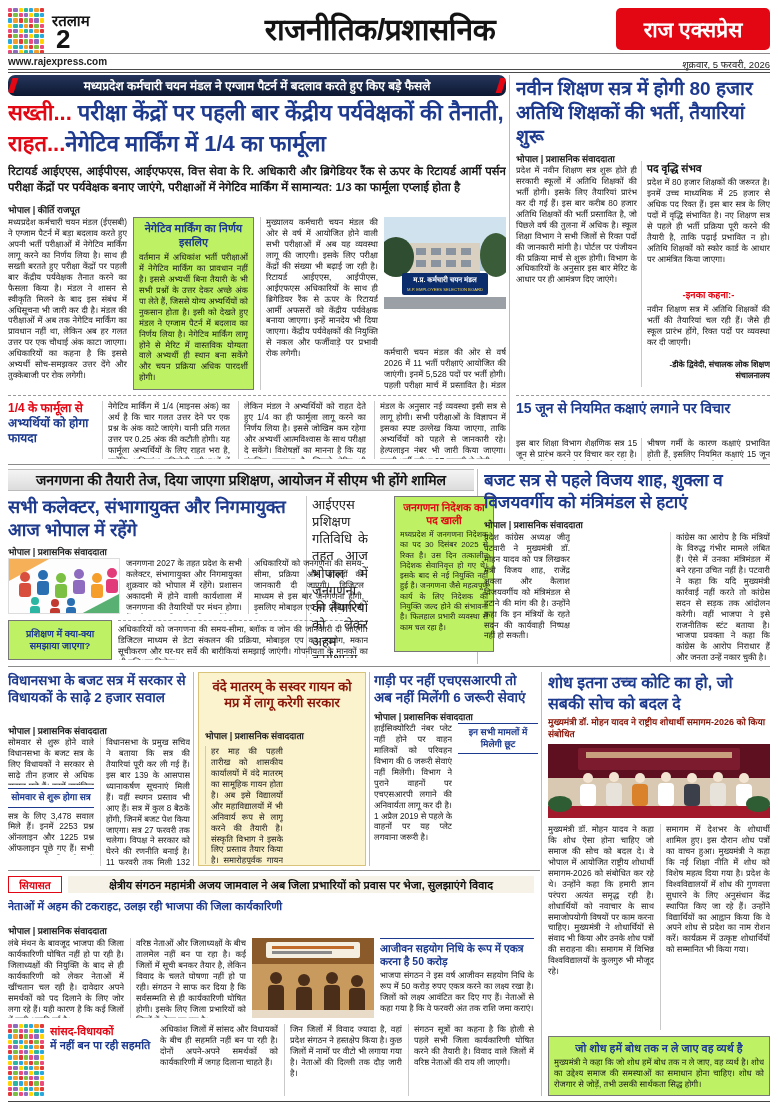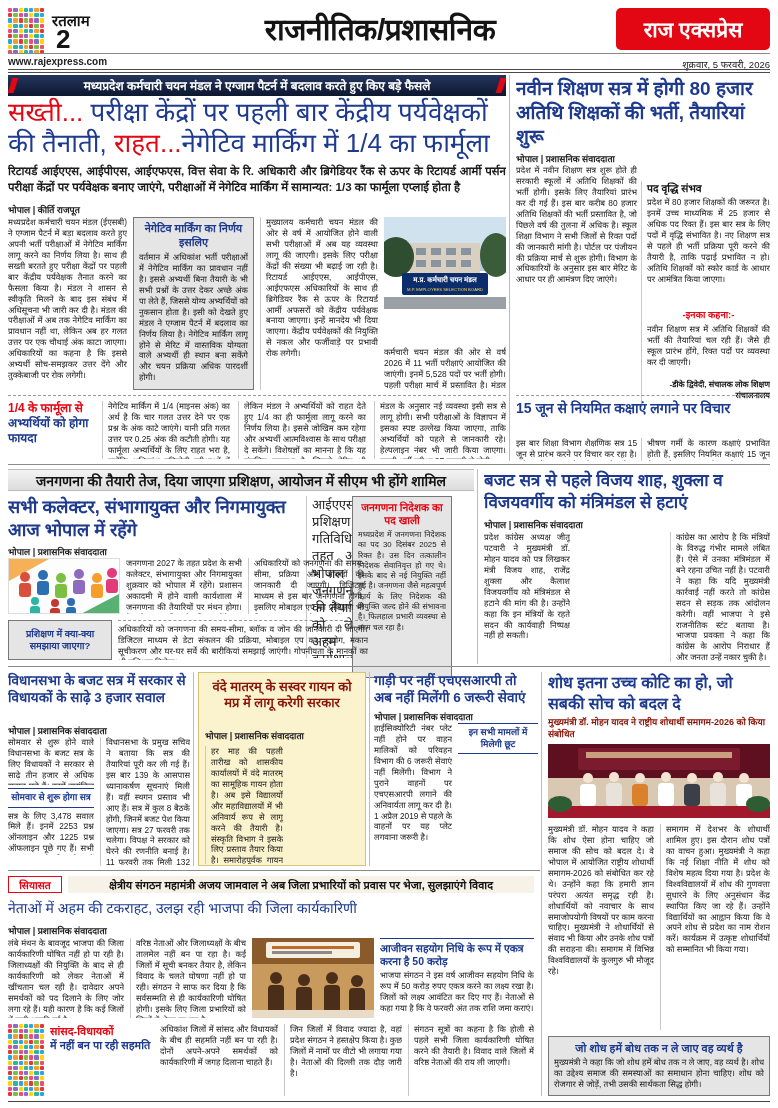--- a/index.html
+++ b/index.html
@@ -7,27 +7,27 @@
   body{background:#888;font-family:"Liberation Sans",sans-serif;}
   #page{position:relative;width:778px;height:1108px;background:#fff;margin:0 auto;overflow:hidden;color:var(--ink);}
   .abs{position:absolute;}
   .bt{font-size:8.3px;line-height:1.32;text-align:justify;color:#1b1b1b;overflow:hidden;}
   .col-rule{border-left:1px solid #c9c9c9;padding-left:5px;height:100%;overflow:hidden;}
   .byline{font-size:9px;font-weight:700;color:#222;}
   .rule{border-top:1px solid #8a8a8a;}
   .drule{height:4px;border-top:1px solid #4a4a4a;border-bottom:1px solid #4a4a4a;}
   .dashed{border-top:1px dashed #999;}
   .red{color:var(--red);} .blue{color:var(--blue);}
-  .box{border:1px solid #777;background:#e5e5e5;padding:4px 5px;overflow:hidden;}
+  .box{border:1px solid #777;background:#bef264;padding:4px 5px;overflow:hidden;}
   .inset{border-top:1.5px solid var(--blue);border-bottom:1.5px solid var(--blue);color:var(--blue);font-weight:700;text-align:center;padding:3px 2px;}
   .clipline{display:flex;justify-content:center;overflow:hidden;white-space:nowrap;}
   .dot-grid{display:grid;gap:1px;}
   .dot{border-radius:1px;}
   .masthead{background:var(--red);color:#fff;display:flex;align-items:center;justify-content:center;border-radius:5px;font-weight:700;font-size:21px;}
-  .navy-banner{background:linear-gradient(#25355c,#0d1830);color:#fff;font-weight:700;font-size:12px;display:flex;align-items:center;justify-content:center;overflow:hidden;white-space:nowrap;position:absolute;}
+  .navy-banner{background:linear-gradient(#25355c,#0d1830);color:#fff;font-weight:700;font-size:12px;display:flex;align-items:center;justify-content:center;overflow:hidden;white-space:nowrap;position:absolute;border-radius:7px;}
   svg text{font-family:"Liberation Sans",sans-serif;}
 </style>
 </head>
 <body>
 
 <div id="page">
 
   <div class="abs dot-grid" style="left: 8px; top: 8px; width: 36px; height: 46px; grid-template-columns: repeat(7, 1fr); grid-template-rows: repeat(9, 1fr);">
       <div class="dot" style="background: rgb(236, 75, 124);"></div>
       <div class="dot" style="background: rgb(142, 107, 191);"></div>
@@ -101,21 +101,21 @@
   <div class="abs" style="left:8px;top:56px;font-size:10px;font-weight:700;color:#222">www.rajexpress.com</div>
   <div class="abs" style="left:520px;top:58px;width:250px;text-align:right;font-size:9.5px;color:#222">शुक्रवार, 5 फरवरी, 2026</div>
   <div class="abs drule" style="left:8px;top:69px;width:762px"></div>
 
   <div class="navy-banner" style="left:8px;top:75px;width:498px;height:21px">
     <span class="abs" style="left:2px;top:3px;width:6px;height:15px;background:var(--red);transform:skewX(-18deg)"></span>
     <span>मध्यप्रदेश कर्मचारी चयन मंडल ने एग्जाम पैटर्न में बदलाव करते हुए किए बड़े फैसले</span>
     <span class="abs" style="right:2px;top:3px;width:6px;height:15px;background:var(--red);transform:skewX(-18deg)"></span>
   </div>
 
-  <div class="abs" style="left:8px;top:97px;width:498px;height:64px;overflow:hidden;font-size:26px;line-height:31px;font-weight:400">
+  <div class="abs" style="left:8px;top:97px;width:498px;height:64px;overflow:hidden;font-size:22px;line-height:31px;font-weight:700">
     <span class="red">सख्ती...</span><span class="blue"> परीक्षा केंद्रों पर पहली बार केंद्रीय पर्यवेक्षकों की तैनाती, </span><span class="red">राहत...</span><span class="blue">नेगेटिव मार्किंग में 1/4 का फार्मूला</span>
   </div>
   <div class="abs" style="left:8px;top:163px;width:498px;height:38px;overflow:hidden;font-size:11.5px;line-height:16px;font-weight:700;color:#1c1c1c;text-align:justify">रिटायर्ड आईएएस, आईपीएस, आईएफएस, वित्त सेवा के रि. अधिकारी और ब्रिगेडियर रैंक से ऊपर के रिटायर्ड आर्मी पर्सन परीक्षा केंद्रों पर पर्यवेक्षक बनाए जाएंगे, परीक्षाओं में नेगेटिव मार्किंग में सामान्यत: 1/3 का फार्मूला एप्लाई होता है</div>
   <div class="abs byline" style="left:8px;top:203px">भोपाल | कीर्ति राजपूत</div>
 
   <div class="abs bt" style="left:8px;top:217px;width:119px;height:173px">मध्यप्रदेश कर्मचारी चयन मंडल (ईएसबी) ने एग्जाम पैटर्न में बड़ा बदलाव करते हुए अपनी भर्ती परीक्षाओं में नेगेटिव मार्किंग लागू करने का निर्णय लिया है। साथ ही सख्ती बरतते हुए परीक्षा केंद्रों पर पहली बार केंद्रीय पर्यवेक्षक तैनात करने का फैसला किया है। मंडल ने शासन से स्वीकृति मिलने के बाद इस संबंध में अधिसूचना भी जारी कर दी है। मंडल की परीक्षाओं में अब तक नेगेटिव मार्किंग का प्रावधान नहीं था, लेकिन अब हर गलत उत्तर पर एक चौथाई अंक काटा जाएगा। अधिकारियों का कहना है कि इससे अभ्यर्थी सोच-समझकर उत्तर देंगे और तुक्केबाजी पर रोक लगेगी।</div>
   <div class="abs box" style="left:133px;top:217px;width:121px;height:173px">
     <div style="font-size:11px;line-height:13.5px;font-weight:700;color:var(--blue);text-align:center;margin-bottom:3px">नेगेटिव मार्किंग का निर्णय इसलिए</div>
     <div class="bt" style="height:135px">वर्तमान में अधिकांश भर्ती परीक्षाओं में नेगेटिव मार्किंग का प्रावधान नहीं है। इससे अभ्यर्थी बिना तैयारी के भी सभी प्रश्नों के उत्तर देकर अच्छे अंक पा लेते हैं, जिससे योग्य अभ्यर्थियों को नुकसान होता है। इसी को देखते हुए मंडल ने एग्जाम पैटर्न में बदलाव का निर्णय लिया है। नेगेटिव मार्किंग लागू होने से मेरिट में वास्तविक योग्यता वाले अभ्यर्थी ही स्थान बना सकेंगे और चयन प्रक्रिया अधिक पारदर्शी होगी।</div>
   </div>
@@ -152,43 +152,43 @@
   </div>
   <div class="abs bt col-rule" style="left:102px;top:401px;width:128px;height:58px">नेगेटिव मार्किंग में 1/4 (माइनस अंक) का अर्थ है कि चार गलत उत्तर देने पर एक प्रश्न के अंक काटे जाएंगे। यानी प्रति गलत उत्तर पर 0.25 अंक की कटौती होगी। यह फार्मूला अभ्यर्थियों के लिए राहत भरा है, क्योंकि अधिकांश प्रतियोगी परीक्षाओं में 1/3 का फार्मूला लागू होता है।</div>
   <div class="abs bt col-rule" style="left:238px;top:401px;width:128px;height:58px">लेकिन मंडल ने अभ्यर्थियों को राहत देते हुए 1/4 का ही फार्मूला लागू करने का निर्णय लिया है। इससे जोखिम कम रहेगा और अभ्यर्थी आत्मविश्वास के साथ परीक्षा दे सकेंगे। विशेषज्ञों का मानना है कि यह संतुलित व्यवस्था है, जिससे मेरिट भी प्रभावित नहीं होगी।</div>
   <div class="abs bt col-rule" style="left:374px;top:401px;width:132px;height:58px">मंडल के अनुसार नई व्यवस्था इसी सत्र से लागू होगी। सभी परीक्षाओं के विज्ञापन में इसका स्पष्ट उल्लेख किया जाएगा, ताकि अभ्यर्थियों को पहले से जानकारी रहे। हेल्पलाइन नंबर भी जारी किया जाएगा। पहली भर्ती परीक्षा 27 फरवरी से होगी।</div>
   <div class="abs rule" style="left:8px;top:464px;width:762px"></div>
 
   <div class="abs" style="left:509px;top:75px;width:1px;height:386px;background:#bbb"></div>
   <div class="abs" style="left:516px;top:77px;width:254px;height:72px;overflow:hidden;font-size:19px;line-height:24px;font-weight:700;color:var(--blue)">नवीन शिक्षण सत्र में होगी 80 हजार अतिथि शिक्षकों की भर्ती, तैयारियां शुरू</div>
   <div class="abs byline" style="left:516px;top:152px">भोपाल | प्रशासनिक संवाददाता</div>
   <div class="abs bt" style="left:516px;top:165px;width:121px;height:226px">प्रदेश में नवीन शिक्षण सत्र शुरू होते ही सरकारी स्कूलों में अतिथि शिक्षकों की भर्ती होगी। इसके लिए तैयारियां प्रारंभ कर दी गई हैं। इस बार करीब 80 हजार अतिथि शिक्षकों की भर्ती प्रस्तावित है, जो पिछले वर्ष की तुलना में अधिक है। स्कूल शिक्षा विभाग ने सभी जिलों से रिक्त पदों की जानकारी मांगी है। पोर्टल पर पंजीयन की प्रक्रिया मार्च से शुरू होगी। विभाग के अधिकारियों के अनुसार इस बार मेरिट के आधार पर ही आमंत्रण दिए जाएंगे।</div>
-  <div class="abs" style="left:641px;top:181px;width:129px;height:226px">
+  <div class="abs" style="left:641px;top:161px;width:129px;height:226px">
     <div class="col-rule">
       <div style="font-size:10.5px;font-weight:700;margin-bottom:2px">पद वृद्धि संभव</div>
       <div class="bt" style="height:108px">प्रदेश में 80 हजार शिक्षकों की जरूरत है। इनमें उच्च माध्यमिक में 25 हजार से अधिक पद रिक्त हैं। इस बार सत्र के लिए पदों में वृद्धि संभावित है। नए शिक्षण सत्र से पहले ही भर्ती प्रक्रिया पूरी करने की तैयारी है, ताकि पढ़ाई प्रभावित न हो। अतिथि शिक्षकों को स्कोर कार्ड के आधार पर आमंत्रित किया जाएगा।</div>
       <div class="red" style="font-size:9.5px;font-weight:700;text-align:center;margin:3px 0">-इनका कहना:-</div>
       <div class="bt" style="height:52px">नवीन शिक्षण सत्र में अतिथि शिक्षकों की भर्ती की तैयारियां चल रही हैं। जैसे ही स्कूल प्रारंभ होंगे, रिक्त पदों पर व्यवस्था कर दी जाएगी।</div>
       <div style="font-size:8px;font-weight:700;text-align:right;margin-top:2px">-डीके द्विवेदी, संचालक लोक शिक्षण संचालनालय</div>
     </div>
   </div>
   <div class="abs dashed" style="left:516px;top:395px;width:254px"></div>
   <div class="abs" style="left:516px;top:399px;width:254px;height:38px;overflow:hidden;font-size:14px;line-height:18px;font-weight:700;color:var(--blue)">15 जून से नियमित कक्षाएं लगाने पर विचार</div>
   <div class="abs bt" style="left:516px;top:438px;width:121px;height:23px">इस बार शिक्षा विभाग शैक्षणिक सत्र 15 जून से प्रारंभ करने पर विचार कर रहा है। वर्तमान में सत्र 1 अप्रैल से शुरू होता है।</div>
   <div class="abs bt col-rule" style="left:641px;top:438px;width:129px;height:23px">भीषण गर्मी के कारण कक्षाएं प्रभावित होती हैं, इसलिए नियमित कक्षाएं 15 जून से लगाने का प्रस्ताव तैयार किया जा रहा है।</div>
 
-  <div class="abs clipline" style="left:8px;top:469px;width:466px;height:22px;background:linear-gradient(#f4f4f4,#dcdcdc);border-top:1px solid #bbb;border-bottom:1px solid #bbb;font-weight:700;font-size:14px;align-items:center">
+  <div class="abs clipline" style="left:8px;top:469px;width:466px;height:22px;background:linear-gradient(#f4f4f4,#dcdcdc);border-top:1px solid #bbb;border-bottom:1px solid #bbb;font-weight:700;font-size:14px;align-items:flex-start">
       <span>जनगणना की तैयारी तेज, दिया जाएगा प्रशिक्षण, आयोजन में सीएम भी होंगे शामिल</span>
     </div>
   <div class="abs" style="left:477px;top:469px;width:1px;height:195px;background:#bbb"></div>
 
   <div class="abs" style="left:8px;top:496px;width:292px;height:47px;overflow:hidden;font-size:18px;line-height:23px;font-weight:700;color:var(--blue)">सभी कलेक्टर, संभागायुक्त और निगमायुक्त आज भोपाल में रहेंगे</div>
   <div class="abs byline" style="left:8px;top:545px">भोपाल | प्रशासनिक संवाददाता</div>
   <div class="abs bt col-rule" style="left:306px;top:496px;width:62px;height:162px;font-size:13px">आईएएस प्रशिक्षण गतिविधि के तहत आज भोपाल में जनगणना की तैयारियों को लेकर अहम कार्यशाला होगी। इसमें अपर मुख्य सचिव स्तर के अधिकारी भी शामिल होंगे। कार्यशाला में सीएम डॉ. मोहन यादव भी शामिल होंगे और अधिकारियों को संबोधित करेंगे।</div>
-  <div class="abs box" style="left:352px;top:496px;width:100px;height:182px">
+  <div class="abs box" style="left:394px;top:496px;width:100px;height:156px">
     <div class="red" style="font-size:10.5px;line-height:13px;font-weight:700;text-align:center;margin-bottom:3px">जनगणना निदेशक का पद खाली</div>
     <div class="bt" style="height:118px;font-size:7.8px">मध्यप्रदेश में जनगणना निदेशक का पद 30 दिसंबर 2025 से रिक्त है। उस दिन तत्कालीन निदेशक सेवानिवृत्त हो गए थे। इसके बाद से नई नियुक्ति नहीं हुई है। जनगणना जैसे महत्वपूर्ण कार्य के लिए निदेशक की नियुक्ति जल्द होने की संभावना है। फिलहाल प्रभारी व्यवस्था से काम चल रहा है।</div>
   </div>
 
   <div class="abs" style="left:8px;top:558px;width:112px;height:56px;overflow:hidden;border:1px solid #ddd">
     <svg width="112" height="56" viewBox="0 0 112 56">
       <rect width="112" height="56" fill="#fdfdfd"></rect>
       <polygon points="0,0 40,0 0,22" fill="#f3a23b" opacity="0.85"></polygon>
       <polygon points="112,56 70,56 112,34" fill="#2e9e4f" opacity="0.8"></polygon>
       <g>
@@ -219,21 +219,21 @@
     <div class="blue" style="font-size:9.5px;line-height:12px;font-weight:700;text-align:center;width:100%">प्रशिक्षण में क्या-क्या समझाया जाएगा?</div>
   </div>
   <div class="abs bt" style="left:118px;top:620px;width:250px;height:40px;border-top:1px dashed #999;padding-top:3px">अधिकारियों को जनगणना की समय-सीमा, ब्लॉक व जोन की जानकारी दी जाएगी। डिजिटल माध्यम से डेटा संकलन की प्रक्रिया, मोबाइल एप का उपयोग, मकान सूचीकरण और घर-घर सर्वे की बारीकियां समझाई जाएंगी। गोपनीयता के मानकों का भी प्रशिक्षण मिलेगा।</div>
   <div class="abs rule" style="left:8px;top:666px;width:762px"></div>
 
   <div class="abs" style="left:484px;top:470px;width:286px;height:44px;overflow:hidden;font-size:17px;line-height:22px;font-weight:700;color:var(--blue)">बजट सत्र से पहले विजय शाह, शुक्ला व विजयवर्गीय को मंत्रिमंडल से हटाएं</div>
   <div class="abs byline" style="left:484px;top:518px">भोपाल | प्रशासनिक संवाददाता</div>
   <div class="abs bt" style="left:484px;top:532px;width:86px;height:130px">प्रदेश कांग्रेस अध्यक्ष जीतू पटवारी ने मुख्यमंत्री डॉ. मोहन यादव को पत्र लिखकर मंत्री विजय शाह, राजेंद्र शुक्ला और कैलाश विजयवर्गीय को मंत्रिमंडल से हटाने की मांग की है। उन्होंने कहा कि इन मंत्रियों के रहते सदन की कार्यवाही निष्पक्ष नहीं हो सकती।</div>
   <div class="abs bt col-rule" style="left:670px;top:532px;width:100px;height:130px">कांग्रेस का आरोप है कि मंत्रियों के विरुद्ध गंभीर मामले लंबित हैं। ऐसे में उनका मंत्रिमंडल में बने रहना उचित नहीं है। पटवारी ने कहा कि यदि मुख्यमंत्री कार्रवाई नहीं करते तो कांग्रेस सदन से सड़क तक आंदोलन करेगी। वहीं भाजपा ने इसे राजनीतिक स्टंट बताया है। भाजपा प्रवक्ता ने कहा कि कांग्रेस के आरोप निराधार हैं और जनता उन्हें नकार चुकी है।</div>
 
-  <div class="abs" style="left:8px;top:672px;width:182px;height:50px;overflow:hidden;font-size:13.5px;line-height:17px;font-weight:700;color:var(--blue)">विधानसभा के बजट सत्र में सरकार से विधायकों के साढ़े 3 हजार सवाल</div>
+  <div class="abs" style="left:8px;top:672px;width:182px;height:50px;overflow:hidden;font-size:13.5px;line-height:17px;font-weight:700;color:var(--blue)">विधानसभा के बजट सत्र में सरकार से विधायकों के साढ़े 2 हजार सवाल</div>
   <div class="abs byline" style="left:8px;top:724px">भोपाल | प्रशासनिक संवाददाता</div>
   <div class="abs" style="left:8px;top:737px;width:86px;height:129px;overflow:hidden">
     <div class="bt" style="height:48px">सोमवार से शुरू होने वाले विधानसभा के बजट सत्र के लिए विधायकों ने सरकार से साढ़े तीन हजार से अधिक सवाल पूछे हैं। इनमें तारांकित और अतारांकित दोनों तरह के प्रश्न शामिल हैं।</div>
     <div class="inset" style="font-size:9px;line-height:11.5px;margin:3px 0">सोमवार से शुरू होगा सत्र</div>
     <div class="bt" style="height:44px">सत्र के लिए 3,478 सवाल मिले हैं। इनमें 2253 प्रश्न ऑनलाइन और 1225 प्रश्न ऑफलाइन पूछे गए हैं। सभी प्रश्न जवाब के लिए विभागों को भेजे गए हैं।</div>
   </div>
   <div class="abs bt col-rule" style="left:100px;top:737px;width:90px;height:129px">विधानसभा के प्रमुख सचिव ने बताया कि सत्र की तैयारियां पूरी कर ली गई हैं। इस बार 139 के आसपास ध्यानाकर्षण सूचनाएं मिली हैं। वहीं स्थगन प्रस्ताव भी आए हैं। सत्र में कुल 8 बैठकें होंगी, जिनमें बजट पेश किया जाएगा। सत्र 27 फरवरी तक चलेगा। विपक्ष ने सरकार को घेरने की रणनीति बनाई है। 11 फरवरी तक मिली 132 याचिकाओं पर भी चर्चा होगी।</div>
   <div class="abs" style="left:193px;top:672px;width:1px;height:194px;background:#bbb"></div>
 
   <div class="abs" style="left:198px;top:672px;width:168px;height:194px;background:#fbf3cd;border:1px solid #d9c27a;padding:6px;overflow:hidden">
@@ -289,21 +289,21 @@
   <div class="abs box" style="left:548px;top:1036px;width:222px;height:60px">
     <div class="blue" style="font-size:11px;line-height:14px;font-weight:700;text-align:center;margin-bottom:2px">जो शोध हमें बोध तक न ले जाए वह व्यर्थ है</div>
     <div class="bt" style="height:34px">मुख्यमंत्री ने कहा कि जो शोध हमें बोध तक न ले जाए, वह व्यर्थ है। शोध का उद्देश्य समाज की समस्याओं का समाधान होना चाहिए। शोध को रोजगार से जोड़ें, तभी उसकी सार्थकता सिद्ध होगी।</div>
   </div>
 
   <div class="abs rule" style="left:8px;top:870px;width:532px"></div>
   <div class="abs" style="left:8px;top:876px;width:54px;height:17px;border:1px solid var(--red);color:var(--red);font-weight:700;font-size:10.5px;display:flex;align-items:center;justify-content:center">सियासत</div>
   <div class="abs clipline" style="left:68px;top:876px;width:466px;height:17px;background:#f6f2e7;font-weight:700;font-size:11px;align-items:center">
       <span>क्षेत्रीय संगठन महामंत्री अजय जामवाल ने अब जिला प्रभारियों को प्रवास पर भेजा, सुलझाएंगे विवाद</span>
     </div>
-  <div class="abs" style="left:8px;top:898px;width:526px;height:24px;overflow:hidden;white-space:nowrap;font-size:14px;font-weight:400;color:var(--blue)">नेताओं में अहम की टकराहट, उलझ रही भाजपा की जिला कार्यकारिणी</div>
+  <div class="abs" style="left:8px;top:898px;width:526px;height:24px;overflow:hidden;white-space:nowrap;font-size:11px;font-weight:700;color:var(--blue)">नेताओं में अहम की टकराहट, उलझ रही भाजपा की जिला कार्यकारिणी</div>
   <div class="abs byline" style="left:8px;top:924px">भोपाल | प्रशासनिक संवाददाता</div>
 
   <div class="abs bt" style="left:8px;top:938px;width:116px;height:80px">लंबे मंथन के बावजूद भाजपा की जिला कार्यकारिणी घोषित नहीं हो पा रही है। जिलाध्यक्षों की नियुक्ति के बाद से ही कार्यकारिणी को लेकर नेताओं में खींचतान चल रही है। दावेदार अपने समर्थकों को पद दिलाने के लिए जोर लगा रहे हैं। यही कारण है कि कई जिलों में सूची अटकी हुई है।</div>
   <div class="abs bt col-rule" style="left:130px;top:938px;width:116px;height:80px">वरिष्ठ नेताओं और जिलाध्यक्षों के बीच तालमेल नहीं बन पा रहा है। कई जिलों में सूची बनकर तैयार है, लेकिन विवाद के चलते घोषणा नहीं हो पा रही। संगठन ने साफ कर दिया है कि सर्वसम्मति से ही कार्यकारिणी घोषित होगी। इसके लिए जिला प्रभारियों को जिलों में भेजा जा रहा है।</div>
   <div class="abs" style="left:252px;top:938px;width:122px;height:80px;overflow:hidden">
     <svg width="122" height="80" viewBox="0 0 122 80">
       <rect width="122" height="80" fill="#c99a5e"></rect>
       <rect width="122" height="26" fill="#8a5a2a"></rect>
       <rect x="14" y="4" width="94" height="16" rx="2" fill="#f5efe2"></rect>
       <rect x="20" y="8" width="82" height="3" fill="#c06b2a"></rect>

